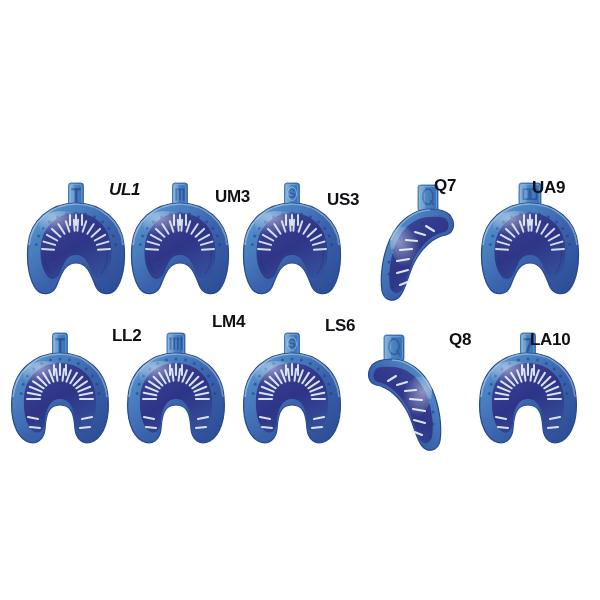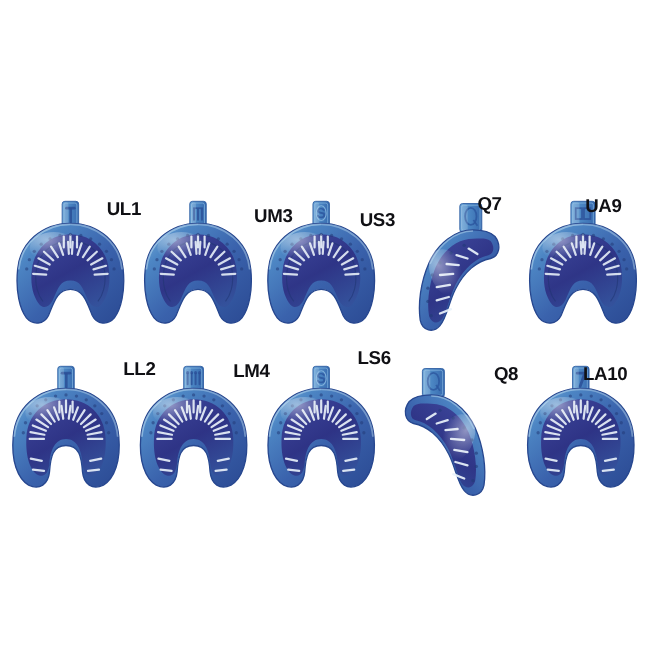--- a/index.html
+++ b/index.html
@@ -32,21 +32,21 @@
 
   .tray-wrap{position:absolute;left:0;top:0;width:120px;height:145px;}
   .tray-svg{position:absolute;left:0;top:0;width:120px;height:145px;display:block;}
 </style>
 </head>
 <body>
 
 <div id="stage">
 
   <div class="row" id="row-upper">
-      <div class="cell" style="left: 4px;">
+      <div class="cell" style="left: 16px; font-style: italic;">
         <div class="tray-wrap">
           <svg class="tray-svg" viewBox="0 0 120 145" xmlns="http://www.w3.org/2000/svg">
   <defs>
     <linearGradient id="gBody1" x1="0" y1="0" x2="1" y2="1">
       <stop offset="0%" stop-color="#7fb4de"></stop>
       <stop offset="22%" stop-color="#4d86c4"></stop>
       <stop offset="55%" stop-color="#3a62ac"></stop>
       <stop offset="100%" stop-color="#2b4a93"></stop>
     </linearGradient>
     <linearGradient id="gDeep1" x1="0.2" y1="0" x2="0.8" y2="1">
@@ -240,21 +240,21 @@
               <circle cx="97.3" cy="73.1" r="1.5" fill="#223a78" opacity="0.55"></circle>
               <circle cx="99.7" cy="81.5" r="1.5" fill="#223a78" opacity="0.55"></circle>
 
     <path d="M 60 41 C 35 41, 15 59, 13 82" fill="none" stroke="#bcdcf2" stroke-width="1.6" opacity="0.55"></path>
     <path d="M 60 41 C 85 41, 105 59, 107 82" fill="none" stroke="#bcdcf2" stroke-width="1.6" opacity="0.45"></path>
 
     <ellipse cx="45" cy="62" rx="22" ry="14" fill="url(#gGloss2)"></ellipse>
   </g>
           </svg>
         </div>
-        <div class="label" style="left: 111px; top: 25px;">UM3</div>
+        <div class="label" style="left: 95px; top: 25px;">UM3</div>
       </div>
       <div class="cell" style="left: 232px;">
         <div class="tray-wrap">
           <svg class="tray-svg" viewBox="0 0 120 145" xmlns="http://www.w3.org/2000/svg">
   <defs>
     <linearGradient id="gBody3" x1="0" y1="0" x2="1" y2="1">
       <stop offset="0%" stop-color="#7fb4de"></stop>
       <stop offset="22%" stop-color="#4d86c4"></stop>
       <stop offset="55%" stop-color="#3a62ac"></stop>
       <stop offset="100%" stop-color="#2b4a93"></stop>
@@ -754,21 +754,21 @@
               <circle cx="92.5" cy="63.0" r="1.5" fill="#223a78" opacity="0.55"></circle>
               <circle cx="96.8" cy="71.3" r="1.5" fill="#223a78" opacity="0.55"></circle>
               <circle cx="98.8" cy="80.4" r="1.5" fill="#223a78" opacity="0.55"></circle>
 
     <path d="M 60 41 C 35 41, 15 59, 13 84" fill="none" stroke="#bcdcf2" stroke-width="1.6" opacity="0.55"></path>
     <path d="M 60 41 C 85 41, 105 59, 107 84" fill="none" stroke="#bcdcf2" stroke-width="1.6" opacity="0.45"></path>
     <ellipse cx="45" cy="62" rx="22" ry="14" fill="url(#gGloss7)"></ellipse>
   </g>
           </svg>
         </div>
-        <div class="label" style="left: 96px; top: 16px;">LM4</div>
+        <div class="label" style="left: 96px; top: 0;">LM4</div>
       </div>
       <div class="cell" style="left: 232px;">
         <div class="tray-wrap">
           <svg class="tray-svg" viewBox="0 0 120 145" xmlns="http://www.w3.org/2000/svg">
   <defs>
     <linearGradient id="gBody8" x1="0" y1="0" x2="1" y2="1">
       <stop offset="0%" stop-color="#7fb4de"></stop>
       <stop offset="22%" stop-color="#4d86c4"></stop>
       <stop offset="55%" stop-color="#3a62ac"></stop>
       <stop offset="100%" stop-color="#2b4a93"></stop>

